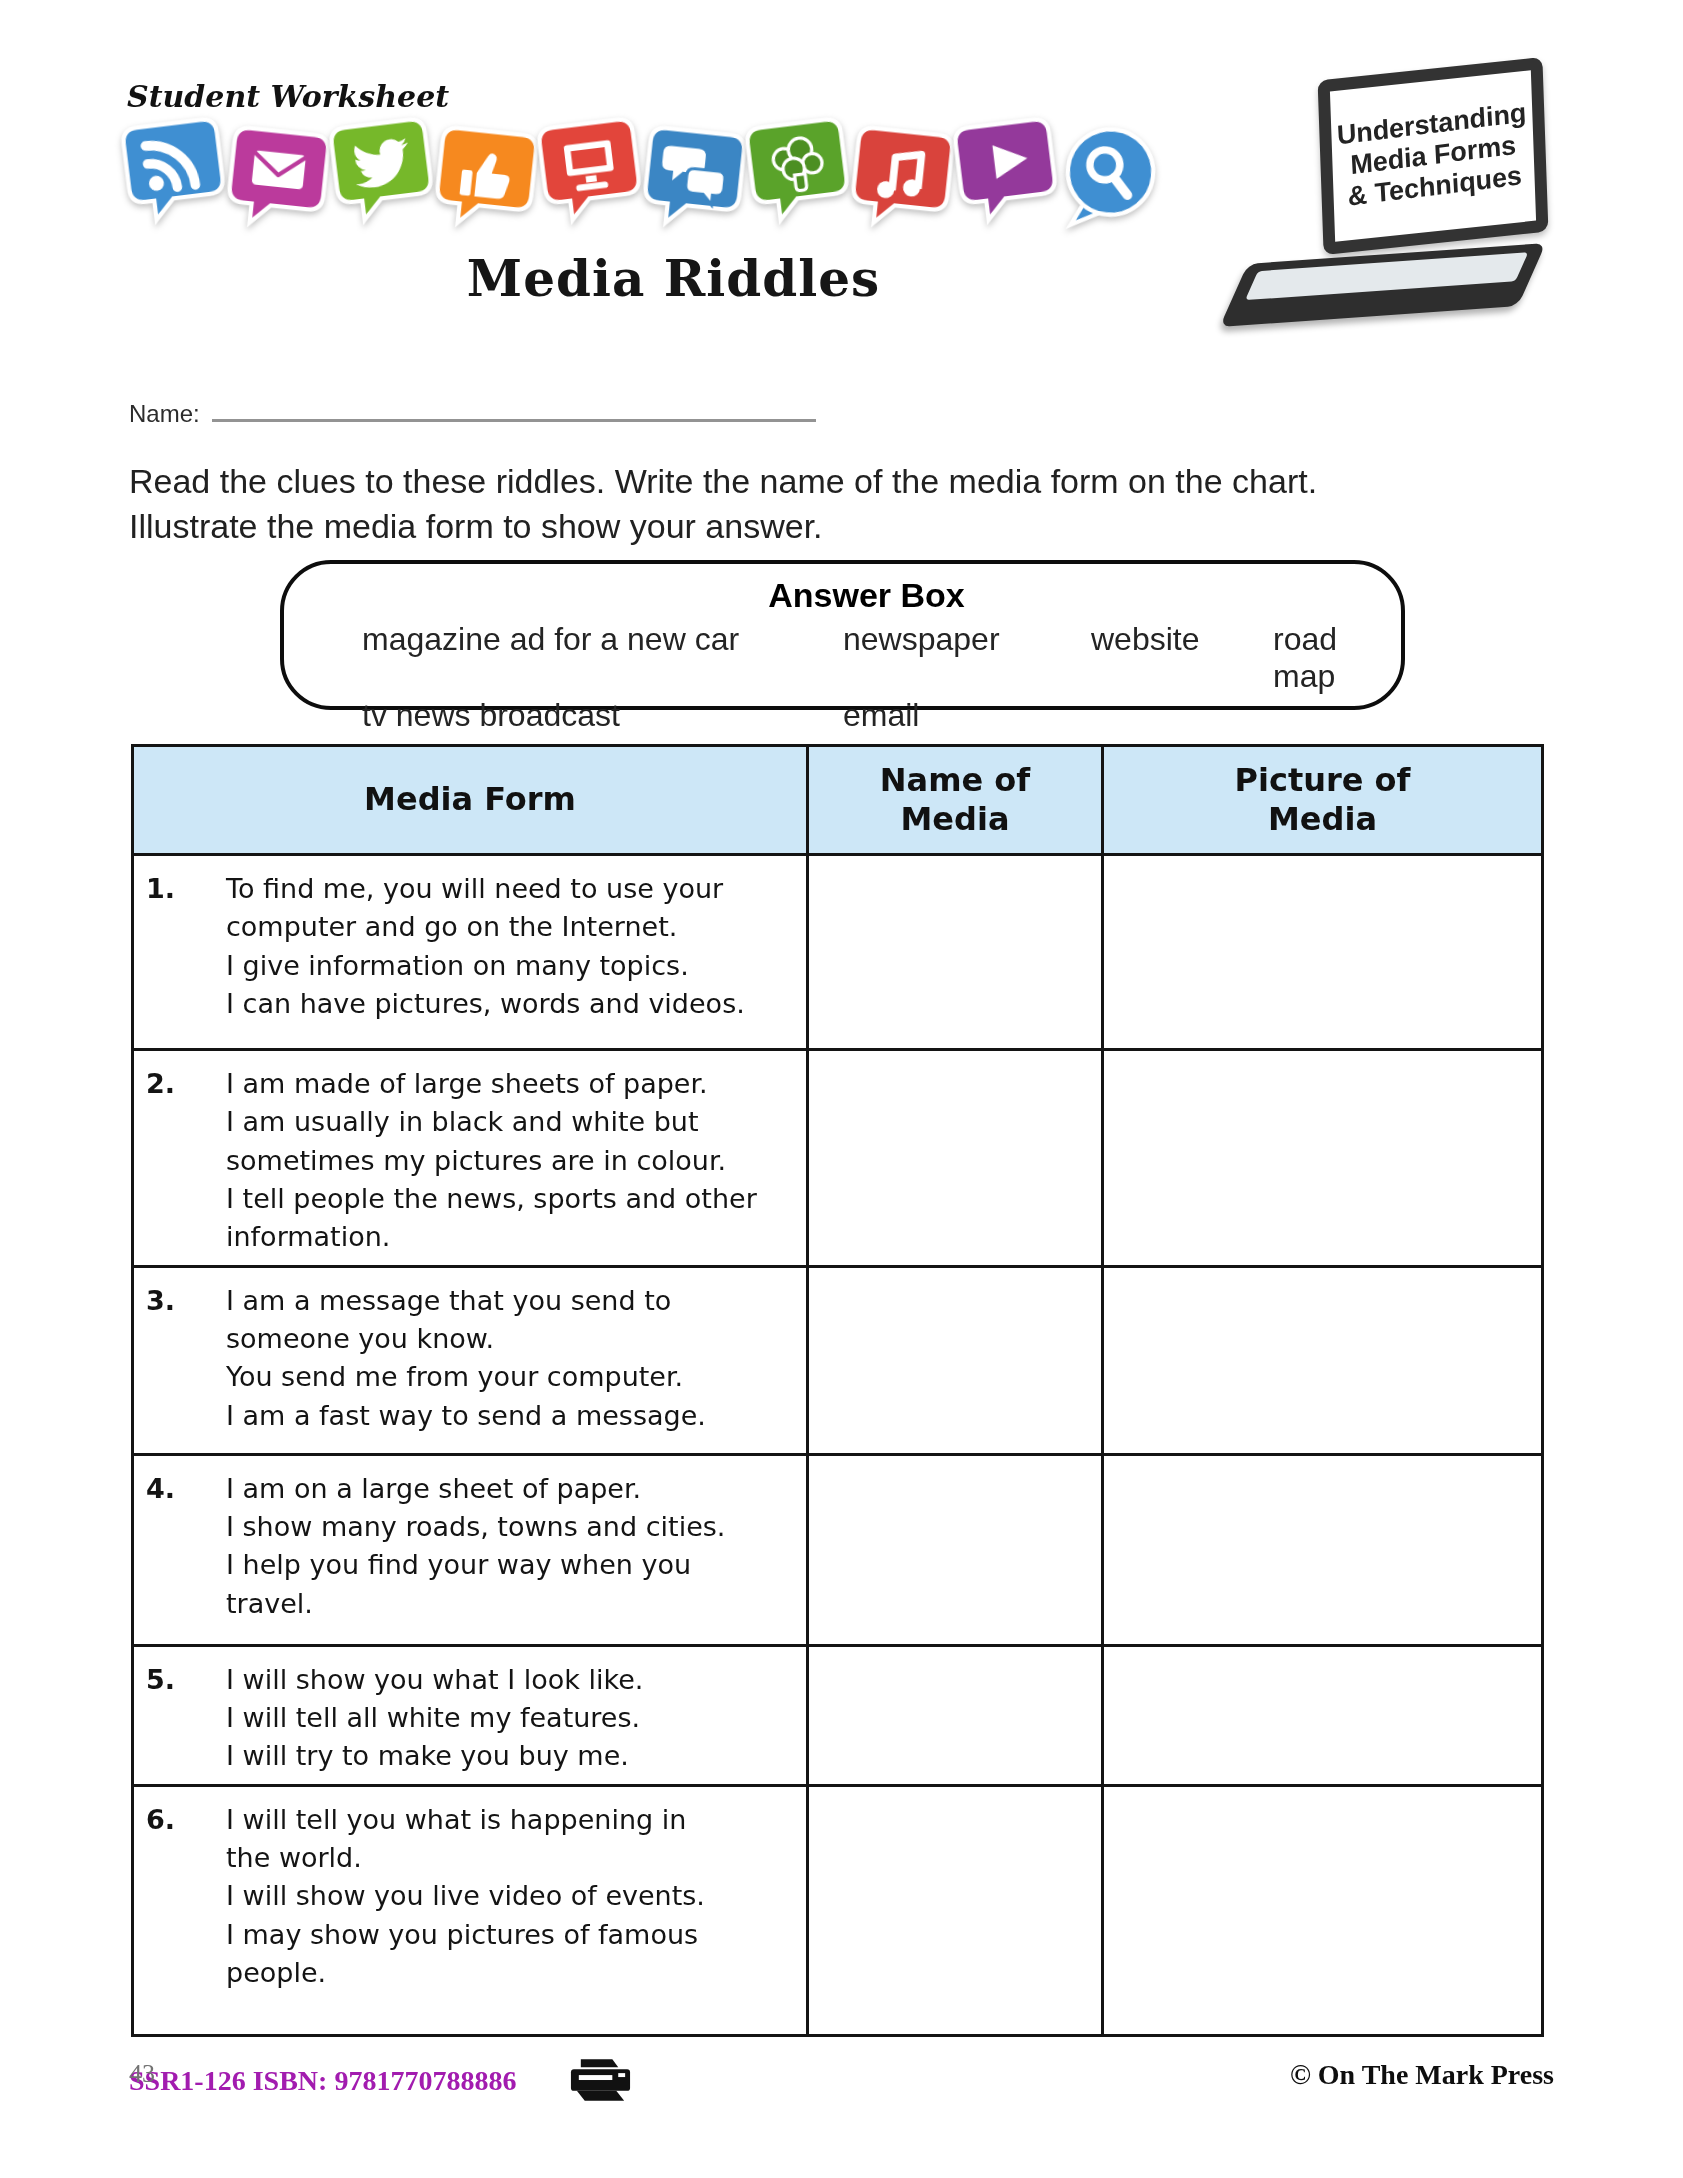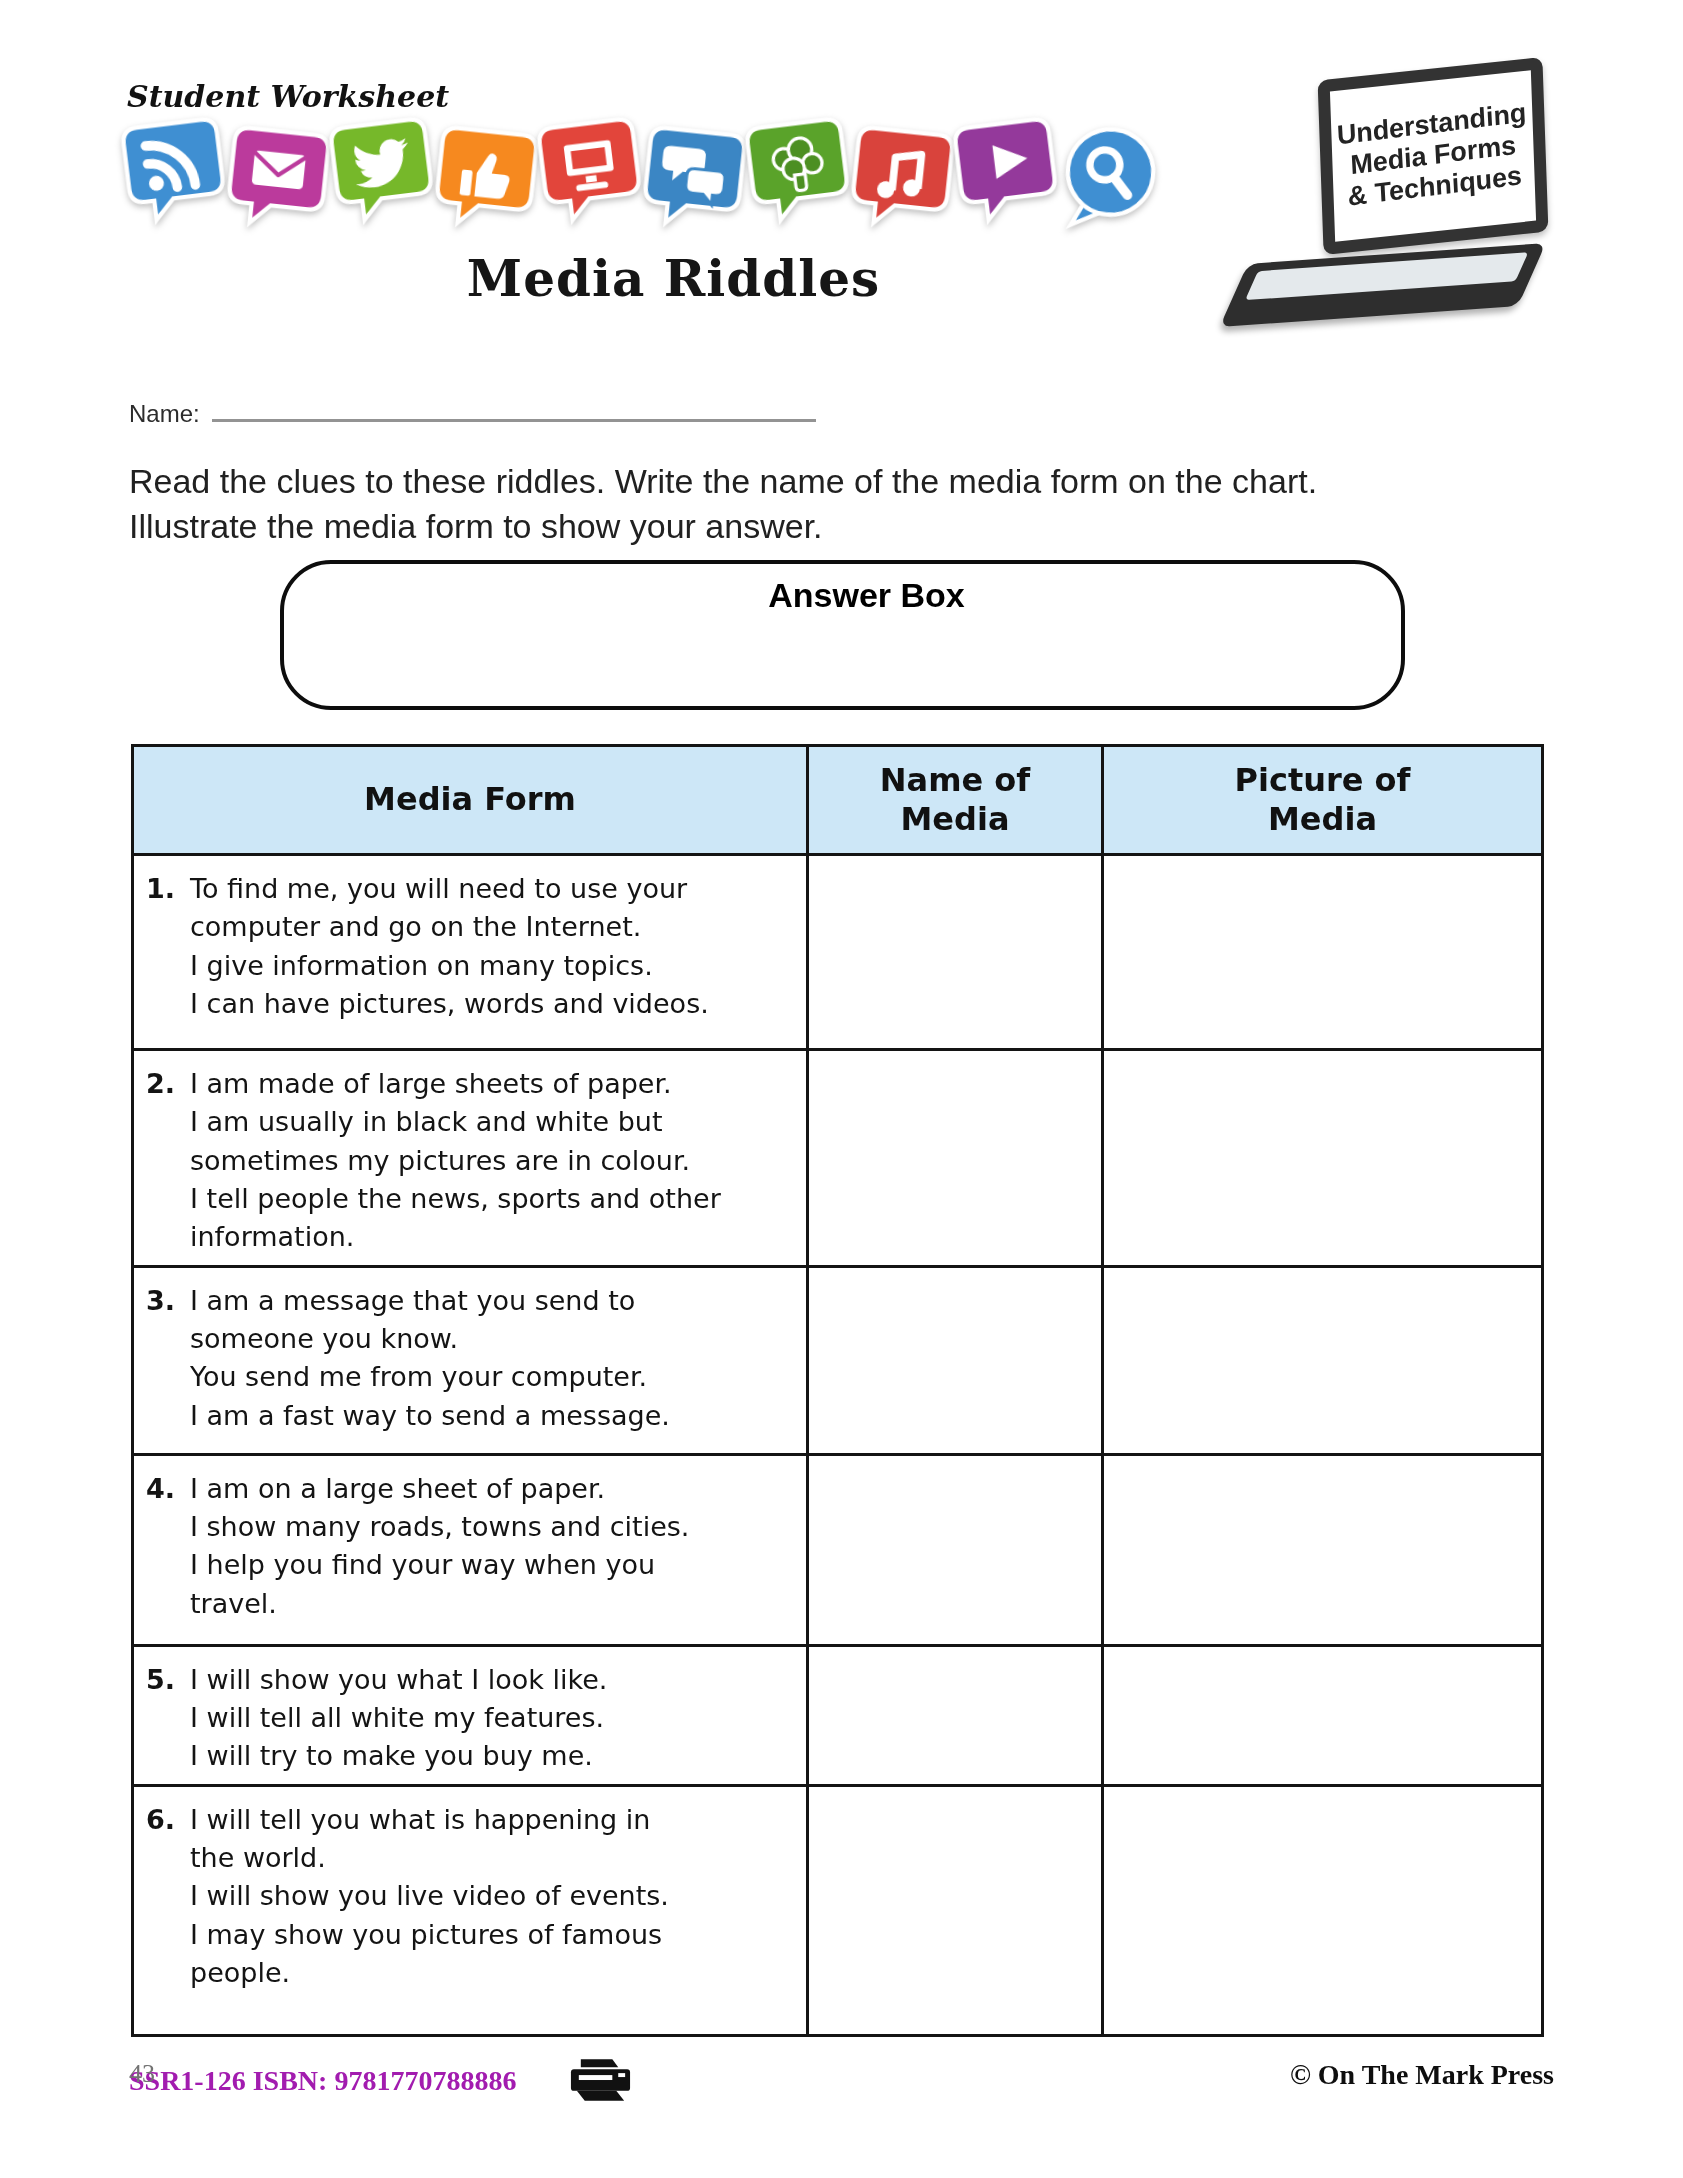--- a/index.html
+++ b/index.html
@@ -90,21 +90,21 @@
     background:#cde7f7; border:3px solid #141414; height:109px;
     font-weight:700; font-size:32px; color:#111;
     white-space:pre-line; line-height:1.22; text-align:center; vertical-align:middle;
   }
   .riddle-table td {
     border:3px solid #141414; vertical-align:top; padding:14px 10px 8px 12px;
     font-size:27px; line-height:1.42; color:#141414;
   }
   .riddle-cell { display:flex; }
   .riddle-cell .num { width:44px; flex:0 0 auto; font-weight:700; }
-  .riddle-cell .rtext { flex:1; white-space:pre-line; }
+  .riddle-cell .rtext { flex:1; white-space:pre-line;margin-left:36px; }
   tr.r1 { height:195px; } tr.r2 { height:216px; } tr.r3 { height:188px; }
   tr.r4 { height:191px; } tr.r5 { height:137px; } tr.r6 { height:250px; }
 
   
   .footer {
     position:absolute; left:129px; right:129px; top:2057px; height:59px;
     font-family:"Liberation Serif", serif;
   }
   .footer-left { position:absolute; left:0; top:0; display:flex; align-items:center; }
   .footer-code { font-weight:700; font-size:28px; color:#a21caf; }
@@ -216,20 +216,28 @@
 
   <div class="name-row">
     <span>Name:</span><span class="name-underline"></span>
   </div>
 
   <div class="instructions">Read the clues to these riddles.  Write the name of the media form on the chart.
 Illustrate the media form to show your answer.</div>
 
   <div class="answer-box">
     <div class="ab-title">Answer Box</div>
+    <div class="ab-grid">
+      <span>magazine ad for a new car</span>
+      <span>newspaper</span>
+      <span>website</span>
+      <span>road map</span>
+      <span>tv news broadcast</span>
+      <span>email</span>
+    </div>
   </div>
 
   <table class="riddle-table">
     <colgroup>
         <col class="c1">
         <col class="c2">
         <col class="c3">
       </colgroup>
     <thead>
       <tr>

